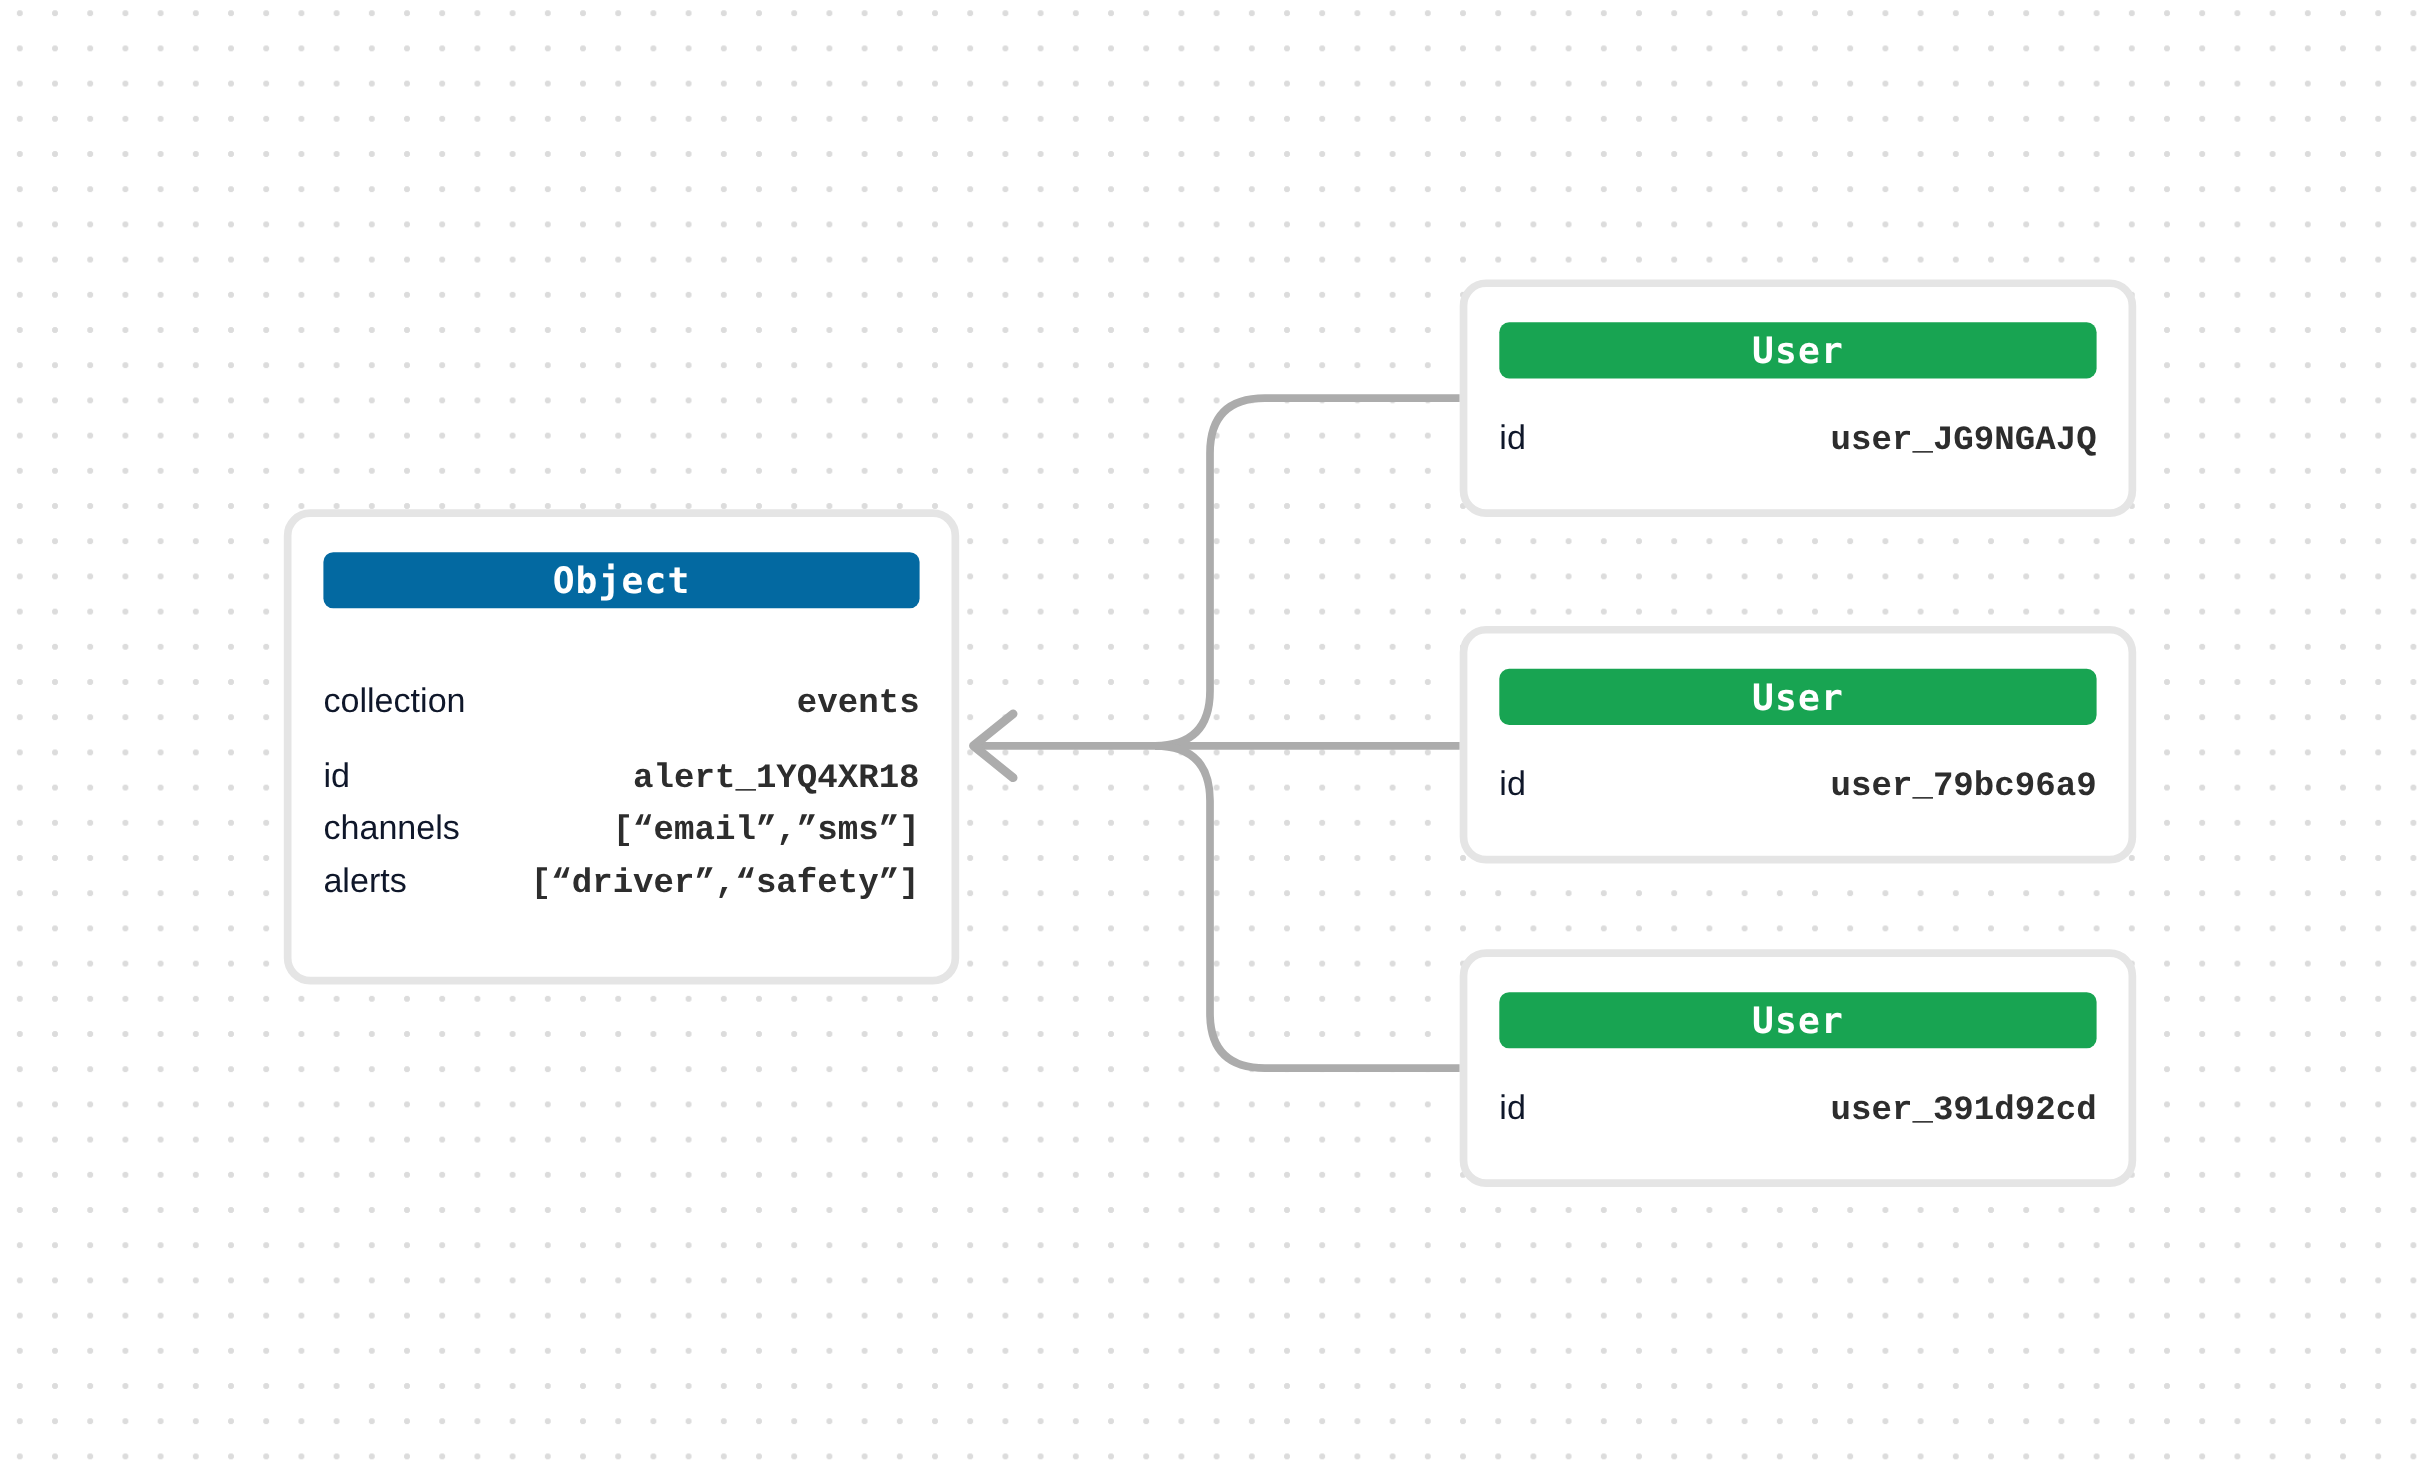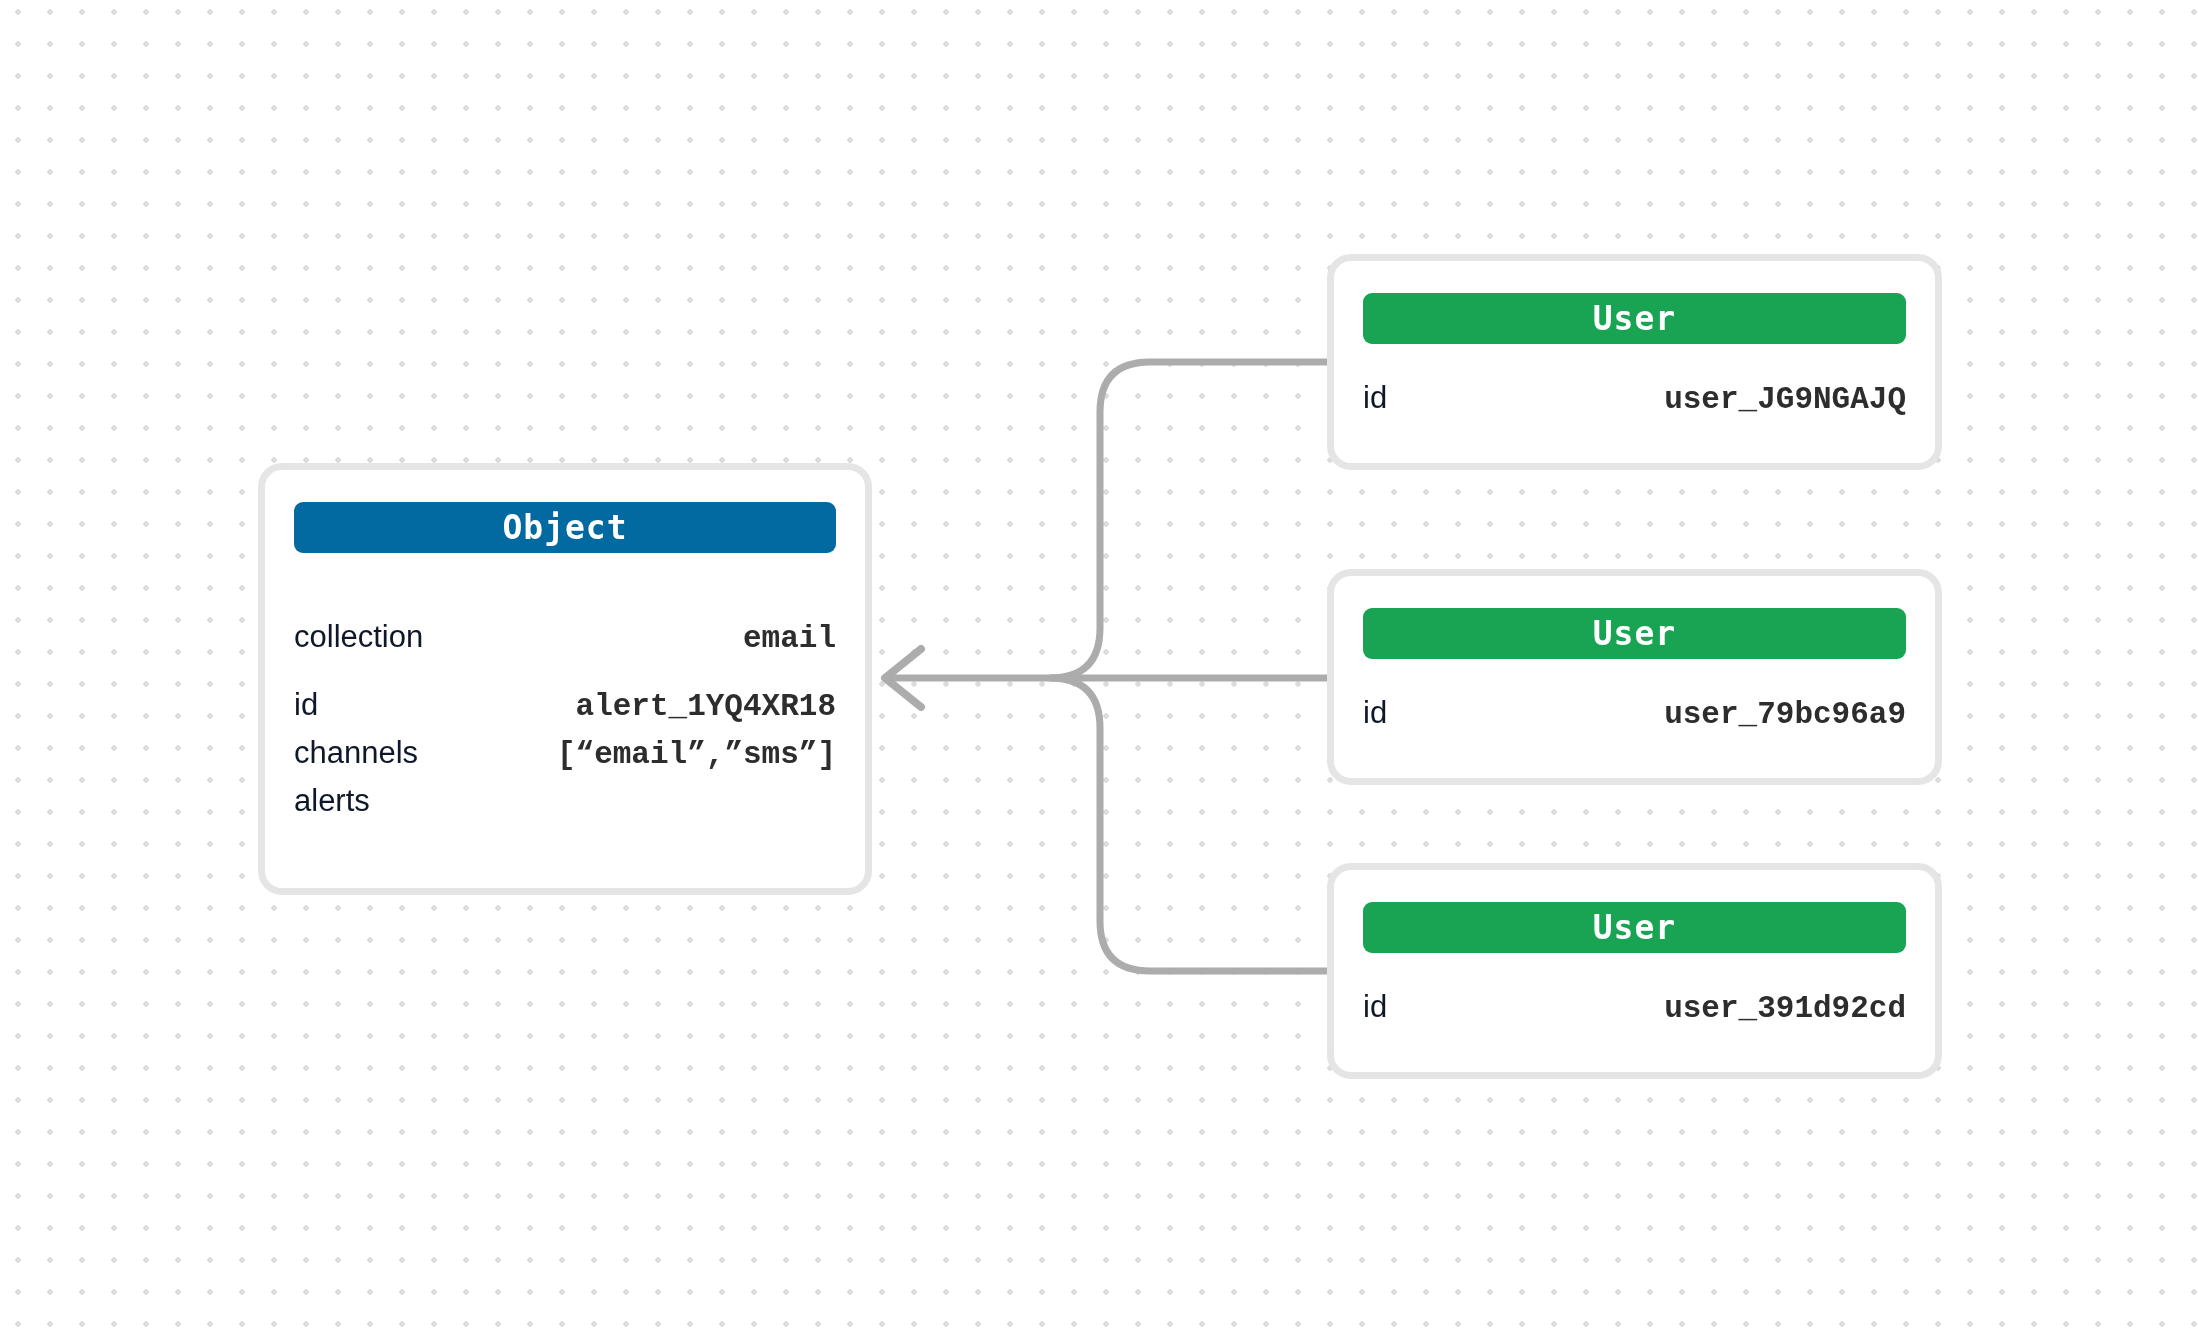--- a/index.html
+++ b/index.html
@@ -59,32 +59,33 @@
     <path stroke-width="7" d="M 1327 362 H 1150 Q 1100 362 1100 412 V 628 Q 1100 678 1050 678"></path>
     <path stroke-width="7" d="M 1327 678 H 888"></path>
     <path stroke-width="7" d="M 1327 971 H 1150 Q 1100 971 1100 921 V 728 Q 1100 678 1050 678"></path>
     <path stroke-width="8" stroke-linecap="round" stroke-linejoin="round" d="M 921 649 L 885 678 L 921 707"></path>
   </svg>
 
   <div class="card object">
     <div class="node-header" style="background-color: #0369a1;">Object</div>
     <div class="row row-collection">
       <span class="label">collection</span>
-      <span class="value">email</span>
+      <span class="value">events</span>
     </div>
     <div class="row row-id-group">
       <span class="label">id</span>
       <span class="value">alert_1YQ4XR18</span>
     </div>
     <div class="row">
       <span class="label">channels</span>
       <span class="value">[“email”,”sms”]</span>
     </div>
     <div class="row">
       <span class="label">alerts</span>
+      <span class="value">[“driver”,“safety”]</span>
     </div>
   </div>
 
   <div class="card user1">
     <div class="node-header" style="background-color: rgb(24, 164, 82);">User</div>
     <div class="row row-user-id">
       <span class="label">id</span>
       <span class="value">user_JG9NGAJQ</span>
     </div>
   </div>

